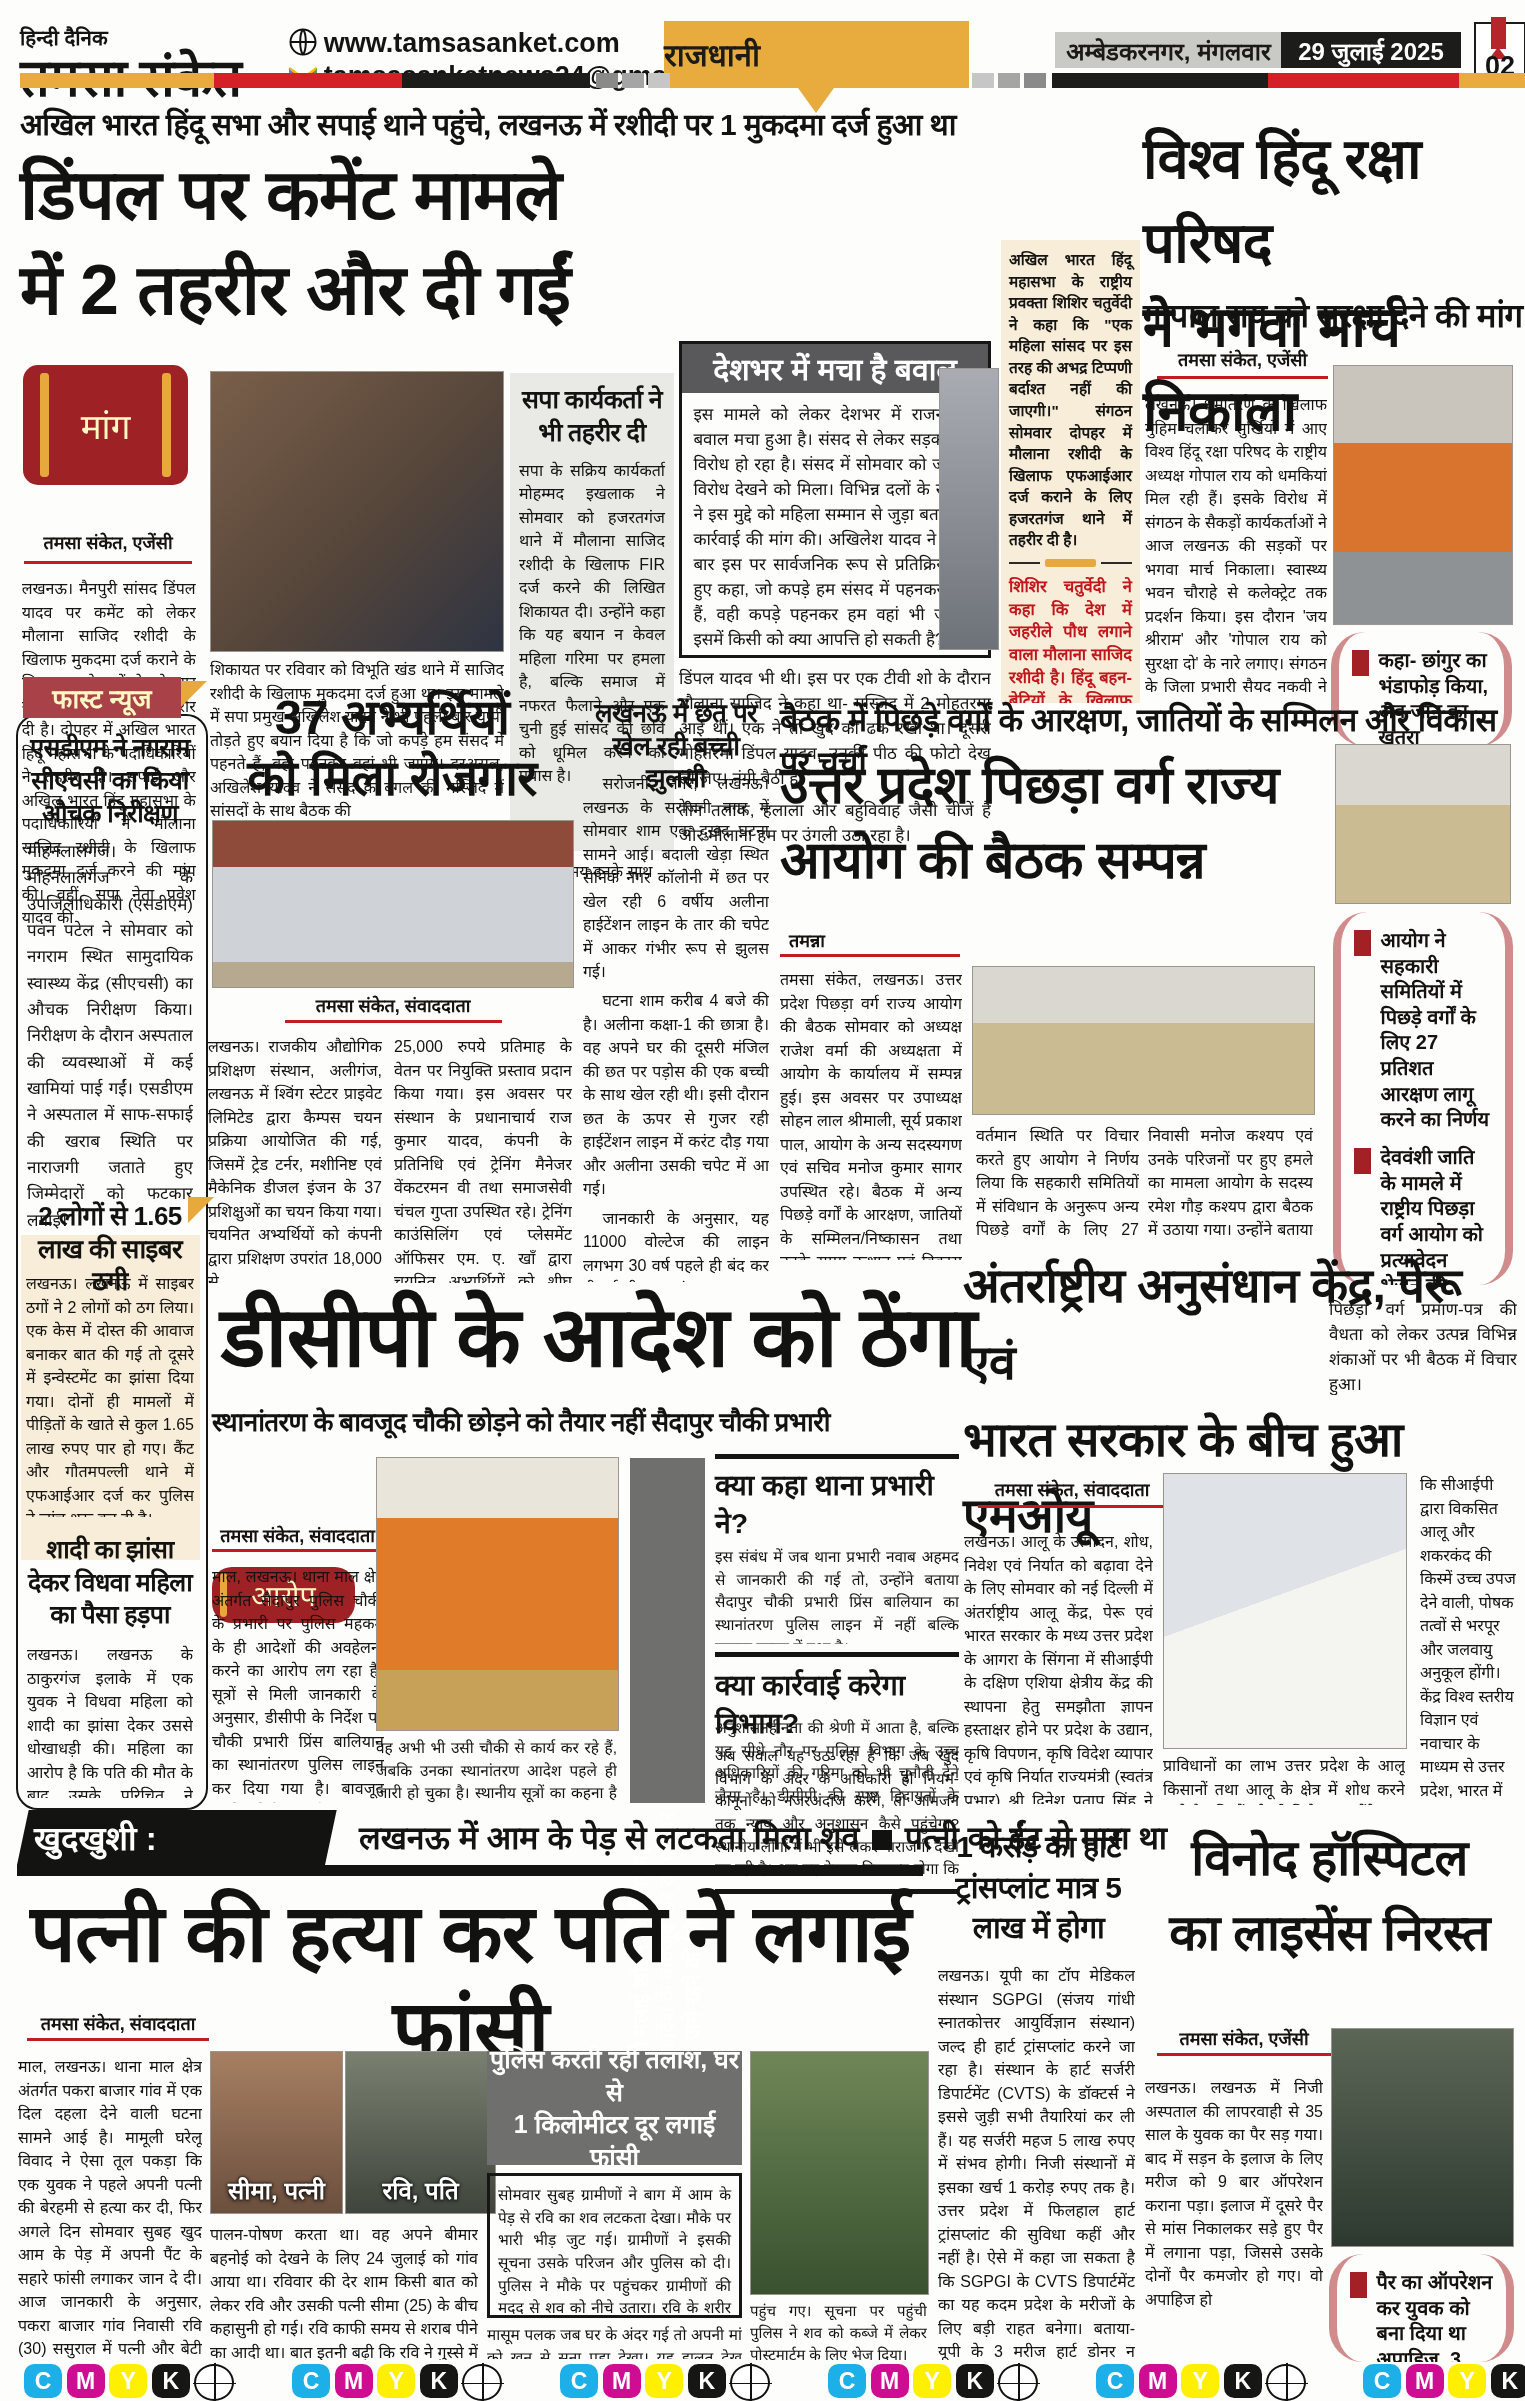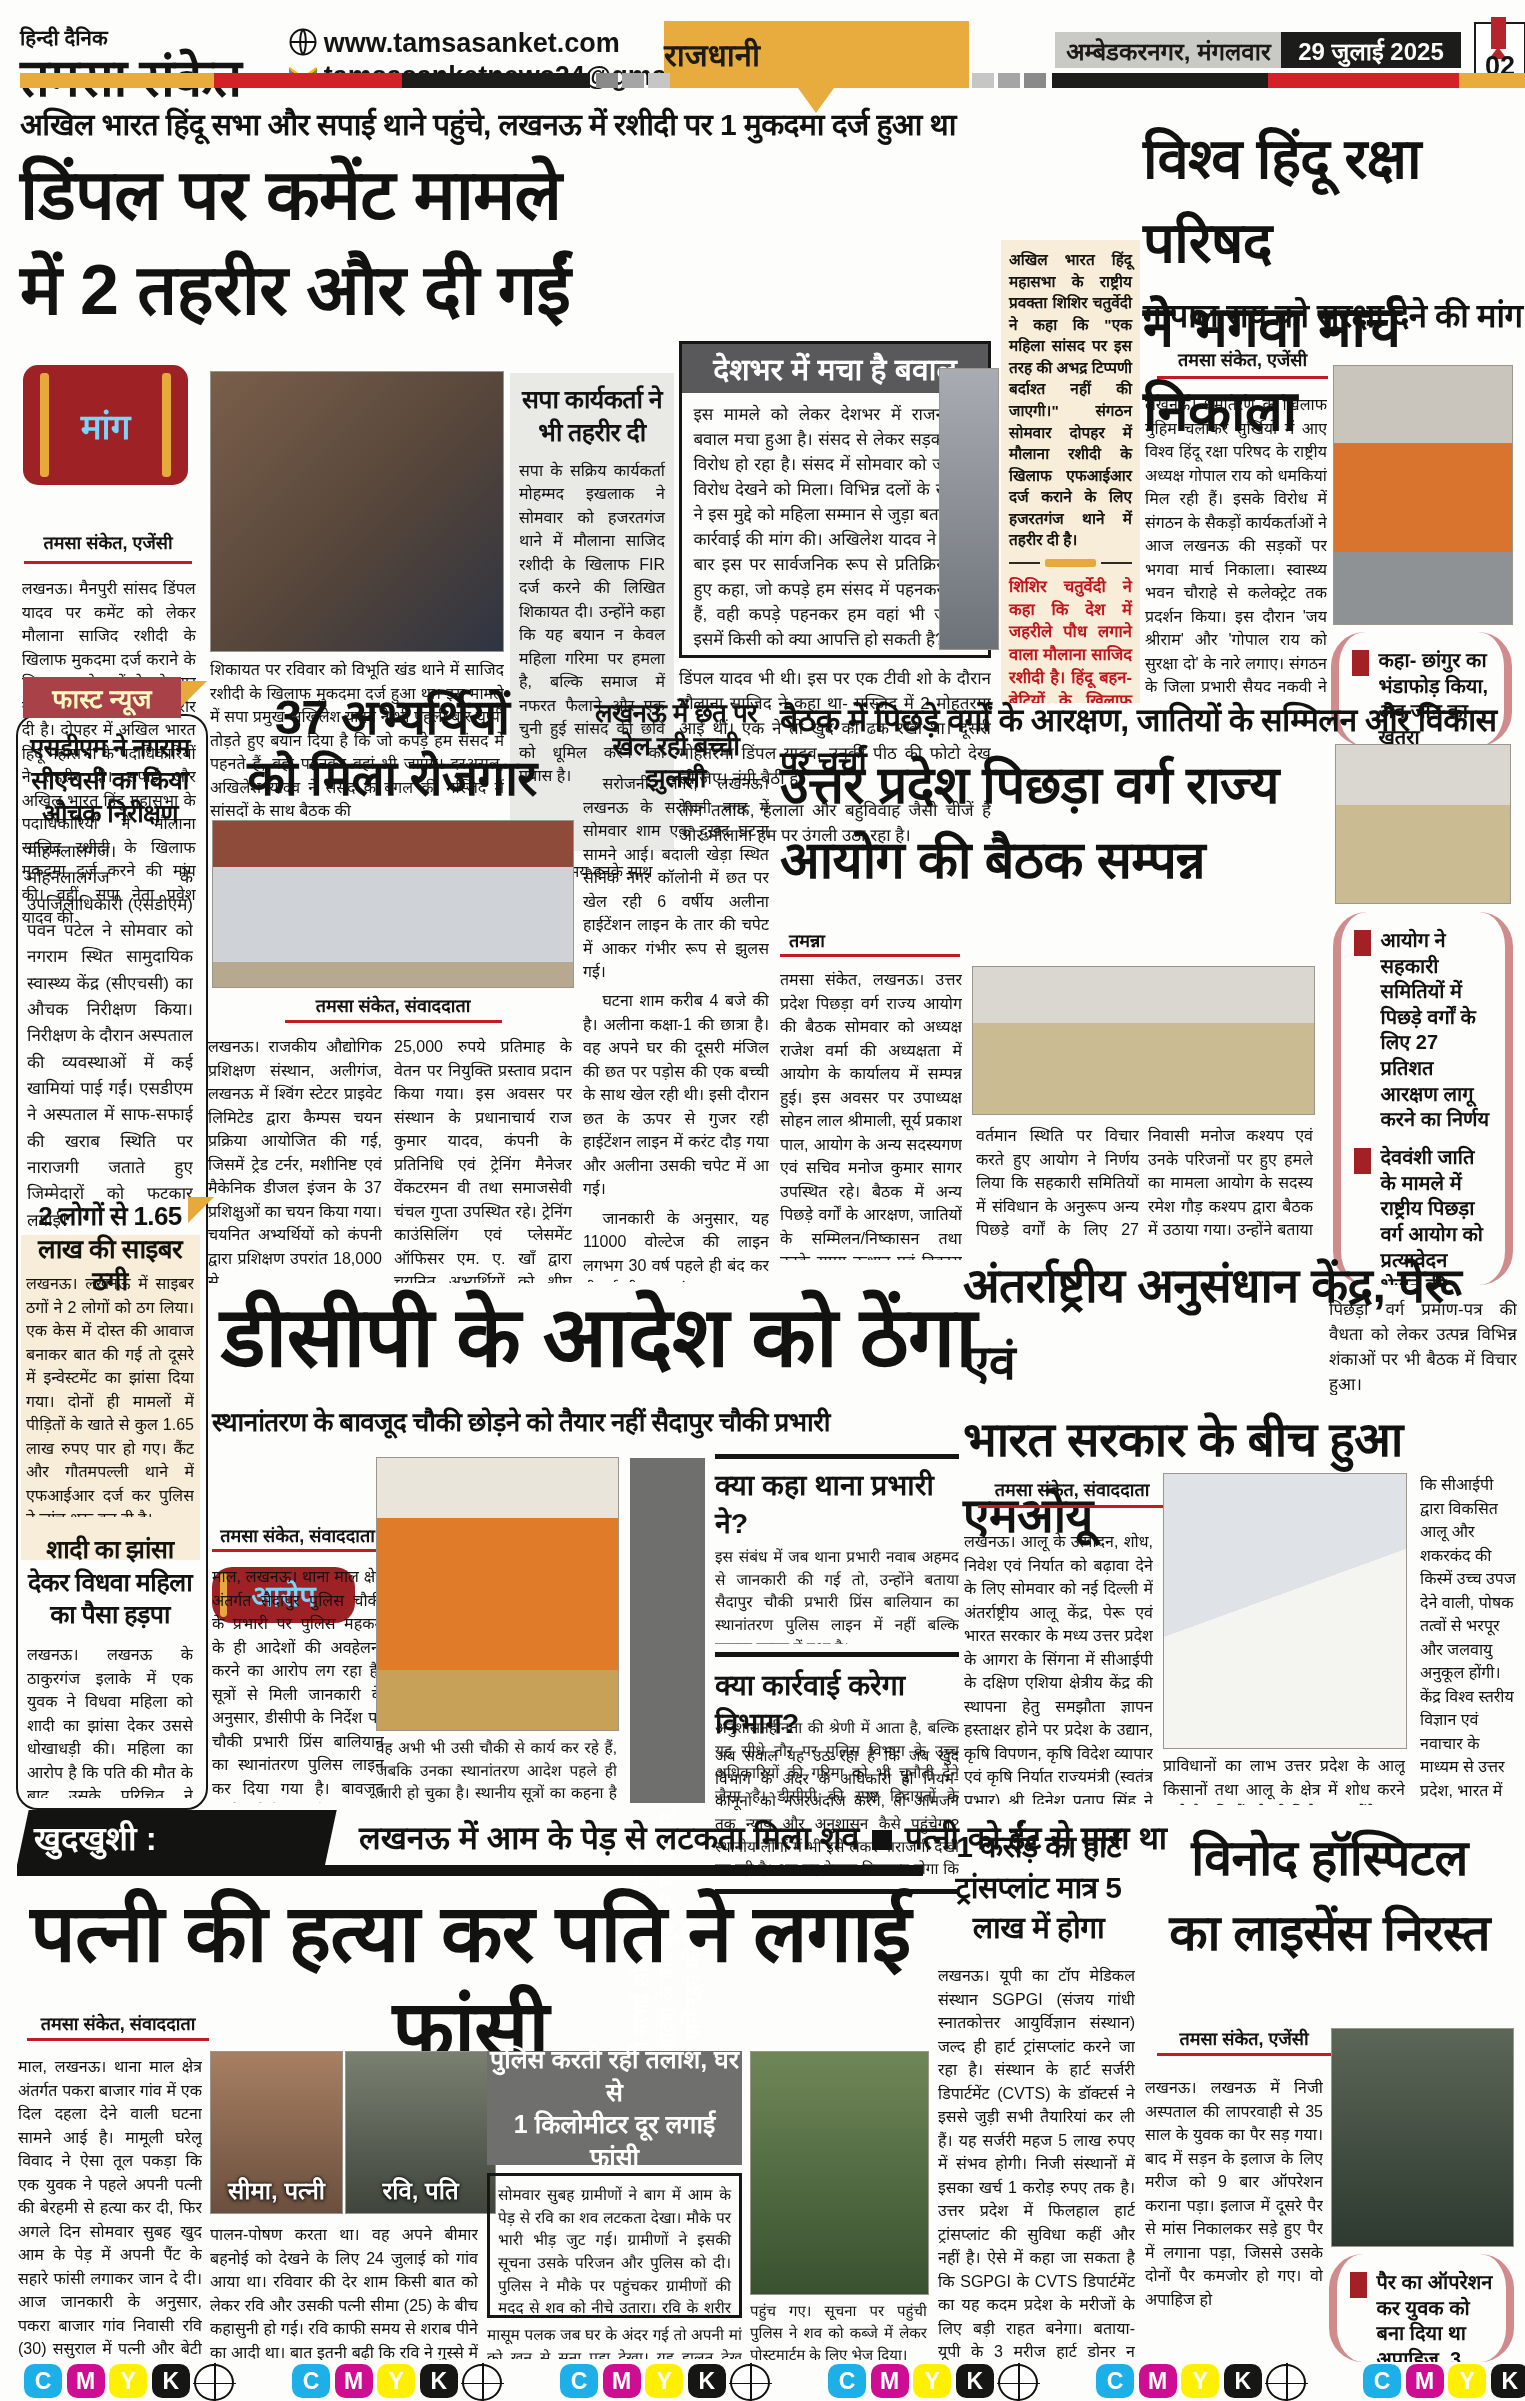--- a/index.html
+++ b/index.html
@@ -10,21 +10,21 @@
   .ctr{text-align:center;}
   .clip{overflow:hidden;}
   .bodytext{font-size:16px;line-height:1.47;color:#131311;text-align:justify;}
   .bodytext p{margin:0 0 5.7px 0;text-indent:19.4px;}
   .hl{font-weight:800;color:#121210;letter-spacing:-0.6px;}
   .byline{font-weight:700;font-size:18px;text-align:center;color:#15130f;}
   .redline{height:3.4px;background:#C21C22;}
   .kicker{background:#9E2125;border-radius:15px;position:relative;display:flex;align-items:center;justify-content:center;}
   .kicker .bar{position:absolute;top:8px;bottom:8px;width:9px;background:#E8A93C;border-radius:3.4px;}
   .kicker .bar.l{left:17px;} .kicker .bar.r{right:17px;}
-  .kicker span{color:#7dd3fc;font-weight:700;font-size:35px;}
+  .kicker span{color:#fef9c3;font-weight:400;font-size:35px;}
   .graybox{background:#E9E9E6;}
   .creambox{background:#F7EDD9;margin-top:40px;}
   .boxed{border:3.4px solid #161614;}
   .boxhead{background:#59595B;color:#fff;font-weight:800;display:flex;align-items:center;justify-content:center;}
   .photo{position:absolute;border:0.6px solid #9a968e;}
   .ph-cap{position:absolute;bottom:6.8px;left:0;right:0;text-align:center;color:#fff;font-weight:800;font-size:24px;text-shadow:0 1.1px 4.6px #000,0 0 2.3px #000;}
   .ph-police{background:linear-gradient(135deg,#7a5f4a,#55453a 55%,#2e3442);}
   .ph-person{background:linear-gradient(#a9adb3,#6d7178);}
   .ph-march{background:linear-gradient(180deg,#c9c5bd 0 30%,#d9742e 30% 72%,#8f9294 72% 100%);}
   .ph-group{background:linear-gradient(180deg,#8f4b3a 0 28%,#cfd3d8 28% 85%,#b7a98f 85% 100%);}

